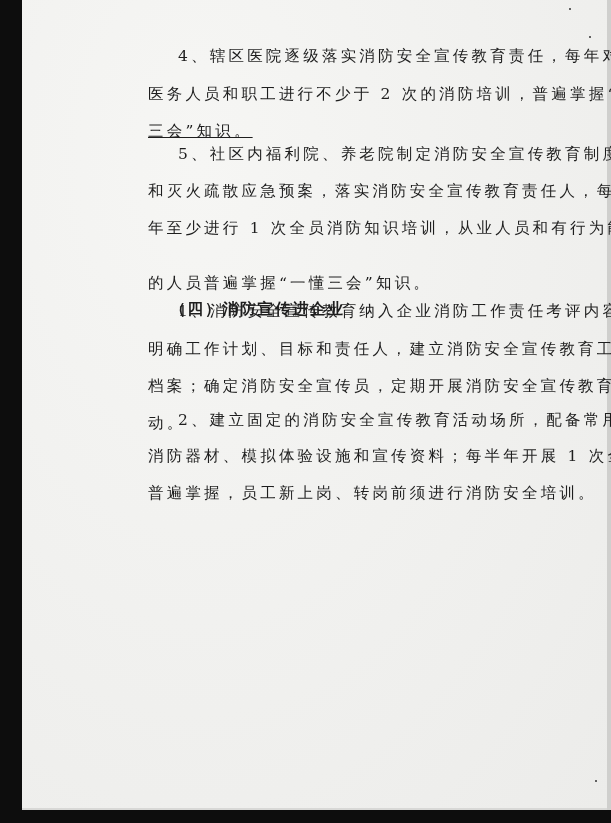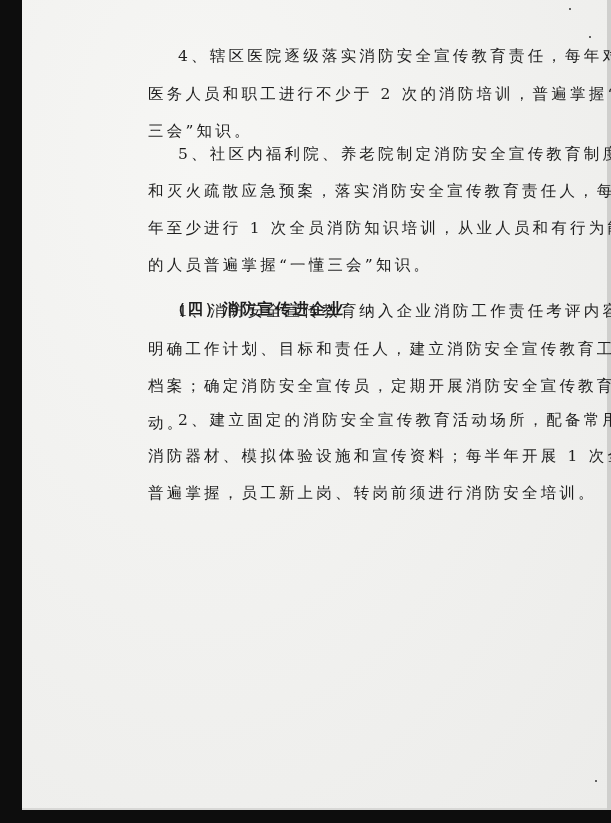--- a/index.html
+++ b/index.html
@@ -69,28 +69,28 @@
     <div class="speck" style="left:567px; top:36px;"></div>
     <div class="speck" style="left:573px; top:780px;"></div>
   </div>
   <div class="right-edge"></div>
 
   <div class="text-block" style="top:0;">
 
     <div>
       <div class="line indent" style="top:45px;">4、辖区医院逐级落实消防安全宣传教育责任，每年对</div>
       <div class="line" style="top:83px;">医务人员和职工进行不少于 2 次的消防培训，普遍掌握“一懂</div>
-      <div class="line" style="top:120px;">三会”知识。</div>
+      <div class="line" style="top:120px;text-decoration:underline;">三会”知识。</div>
     </div>
 
     <div>
       <div class="line indent" style="top:143px;">5、社区内福利院、养老院制定消防安全宣传教育制度</div>
       <div class="line" style="top:180px;">和灭火疏散应急预案，落实消防安全宣传教育责任人，每半</div>
       <div class="line" style="top:217px;">年至少进行 1 次全员消防知识培训，从业人员和有行为能力</div>
-      <div class="line" style="top:254px;">的人员普遍掌握“一懂三会”知识。</div>
+      <div class="line" style="top:272px;">的人员普遍掌握“一懂三会”知识。</div>
     </div>
 
     <div>
       
     </div>
   </div>
 
   <div class="text-block" style="top:0;">
     <div class="line heading-line" style="top:262px; left:22px;margin-top:36px;">（四）消防宣传进企业</div>
 

